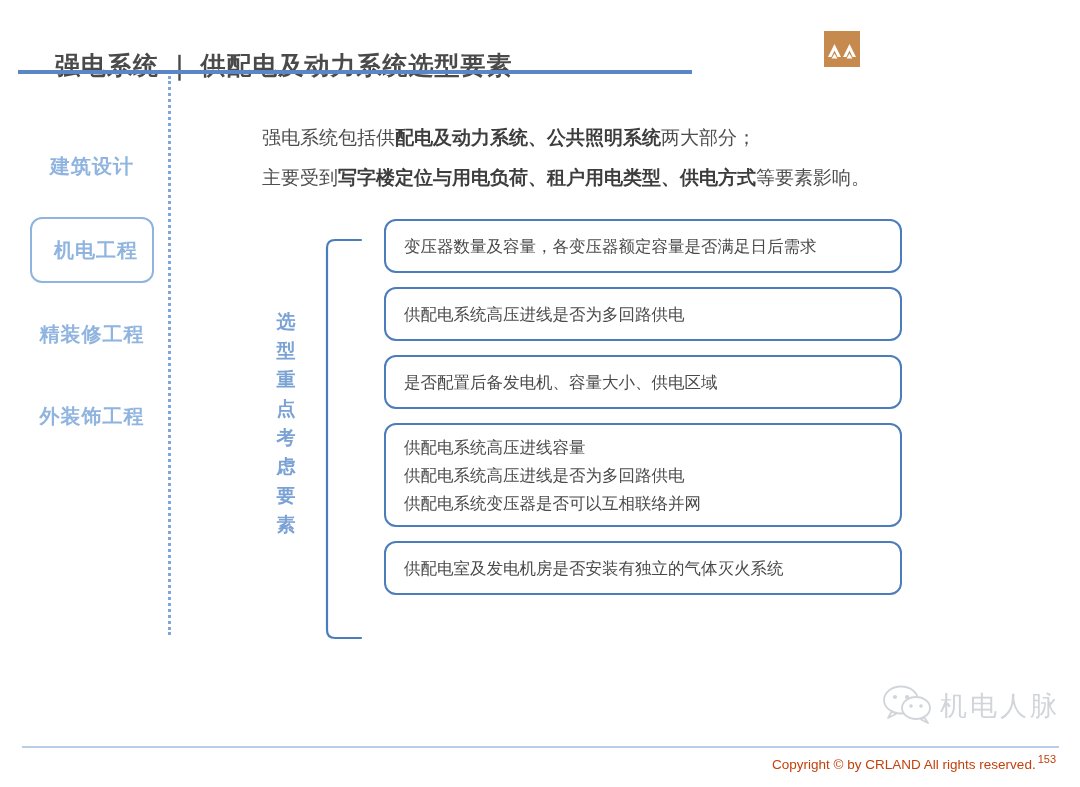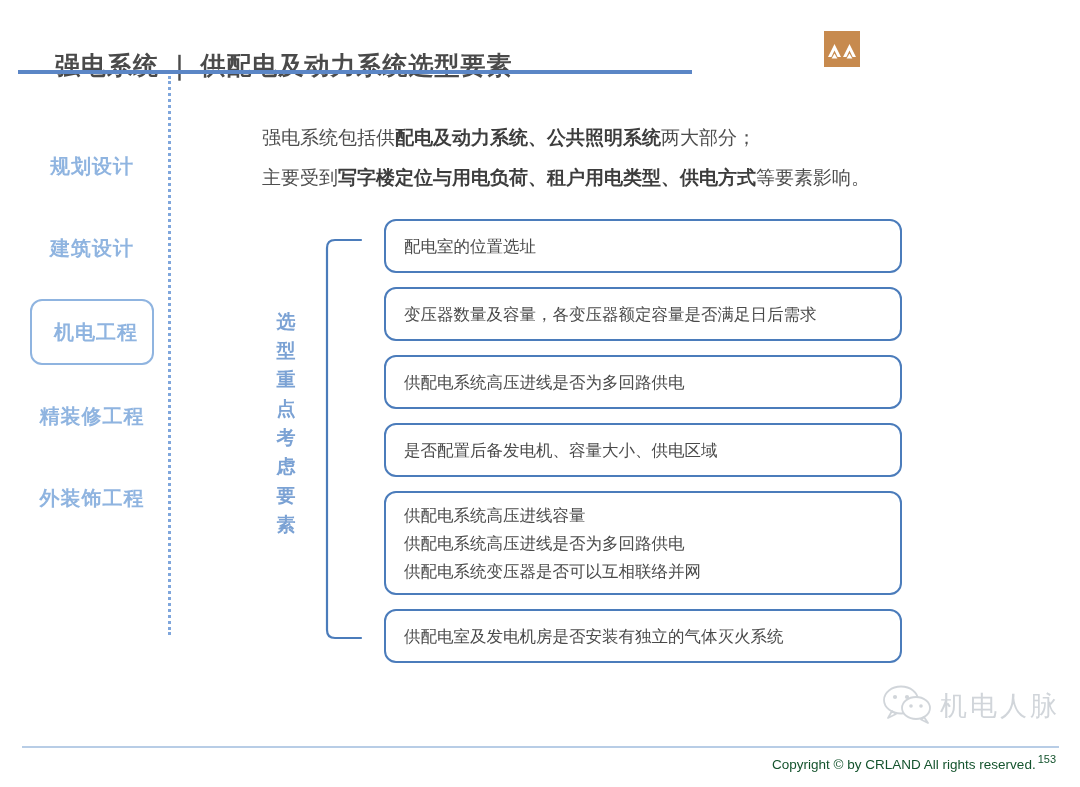--- a/index.html
+++ b/index.html
@@ -174,21 +174,21 @@
     top: 746px;
     width: 1037px;
     height: 2px;
     background: #b8cde6;
   }
   .copyright {
     position: absolute;
     right: 24px;
     top: 753px;
     font-size: 13.5px;
-    color: #14532d;
+    color: #c2410c;
     white-space: nowrap;
   }
   .copyright .pageno {
     font-size: 11px;
     vertical-align: super;
     margin-left: 2px;
   }
 
   
   .watermark {
@@ -222,23 +222,20 @@
         <path d="M4 26 L10.5 13 L17 26 L13.6 26 L10.5 19.5 L7.4 26 Z" fill="#ffffff"></path>
         <path d="M19 26 L25.5 13 L32 26 L28.6 26 L25.5 19.5 L22.4 26 Z" fill="#ffffff"></path>
         <path d="M7.6 27.4 L10.5 22.6 L13.4 27.4 Z" fill="#ffffff"></path>
         <path d="M22.6 27.4 L25.5 22.6 L28.4 27.4 Z" fill="#ffffff"></path>
       </svg>
     </div>
   </div>
 
   <div class="sidebar">
     <div class="side-item">
-      <span>规划设计</span>
-    </div>
-    <div class="side-item">
       <span>建筑设计</span>
     </div>
     <div class="side-item active">
       <span>机电工程</span>
     </div>
     <div class="side-item">
       <span>精装修工程</span>
     </div>
     <div class="side-item">
       <span>外装饰工程</span>
@@ -254,25 +251,20 @@
   <div class="vlabel">选型重点考虑要素</div>
 
   <div class="bracket">
     <svg width="38" height="402" viewBox="0 0 38 402" aria-hidden="true">
       <path d="M36 2 L10 2 Q2 2 2 10 L2 392 Q2 400 10 400 L36 400" fill="none" stroke="#4b7cbb" stroke-width="2.2" stroke-linecap="round"></path>
     </svg>
   </div>
 
   <div class="boxes">
 
-    <div class="item-box h-single">
-      <div class="lines">
-        <div>配电室的位置选址</div>
-      </div>
-    </div>
 
     <div class="item-box h-single">
       <div class="lines">
         <div>变压器数量及容量，各变压器额定容量是否满足日后需求</div>
       </div>
     </div>
 
     <div class="item-box h-single">
       <div class="lines">
         <div>供配电系统高压进线是否为多回路供电</div>

